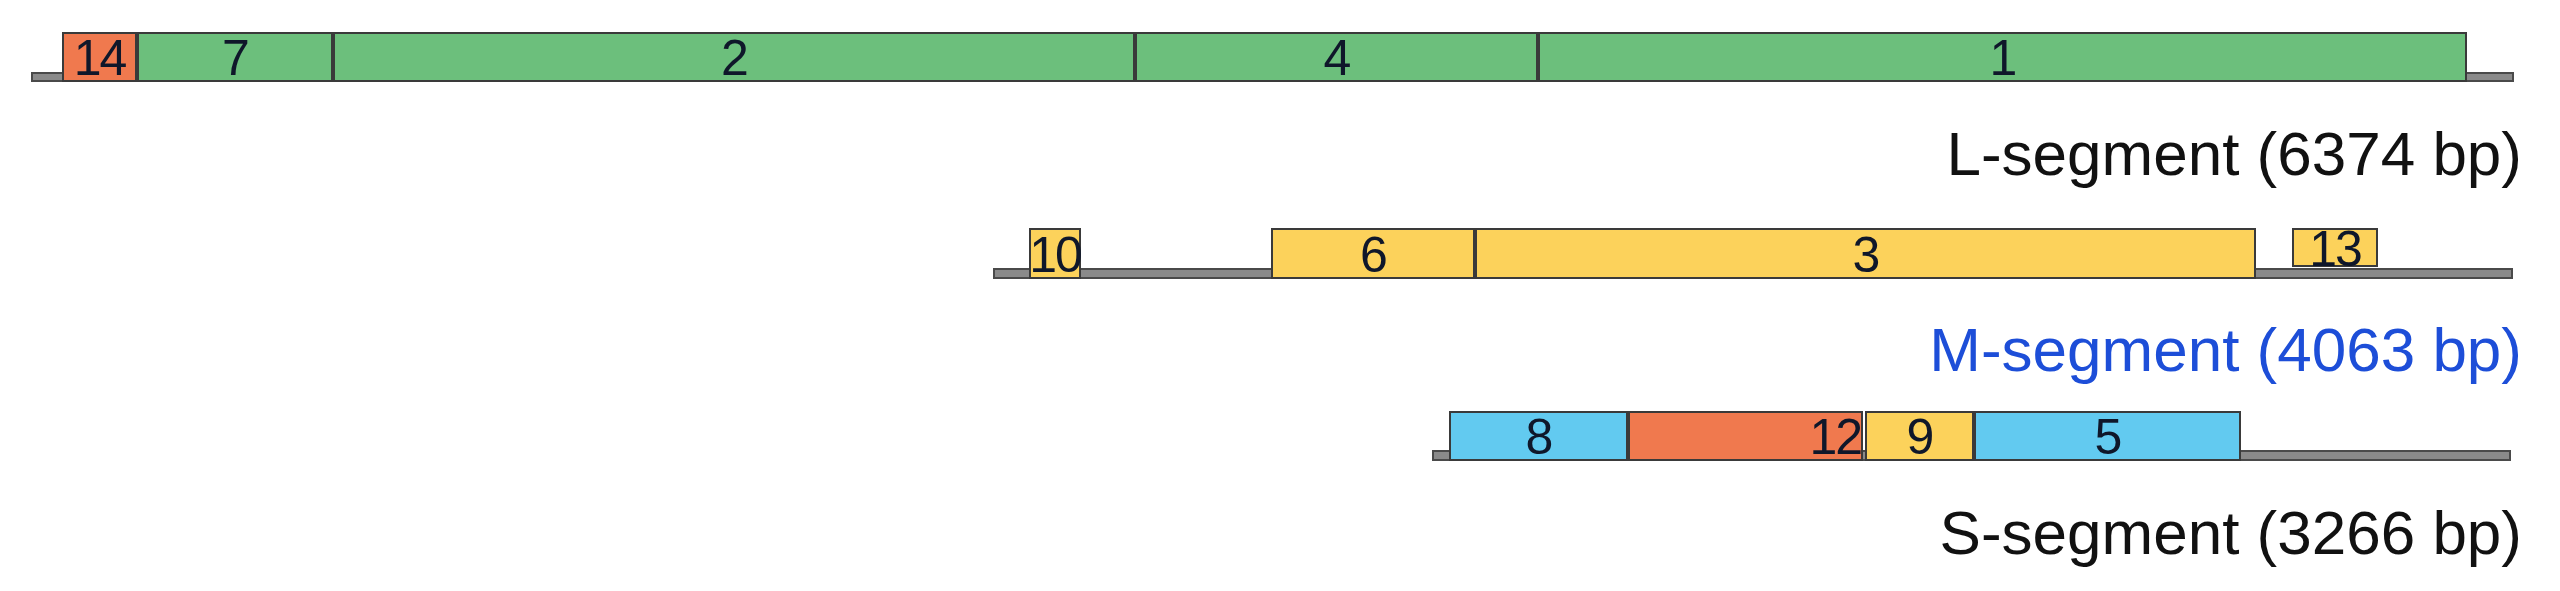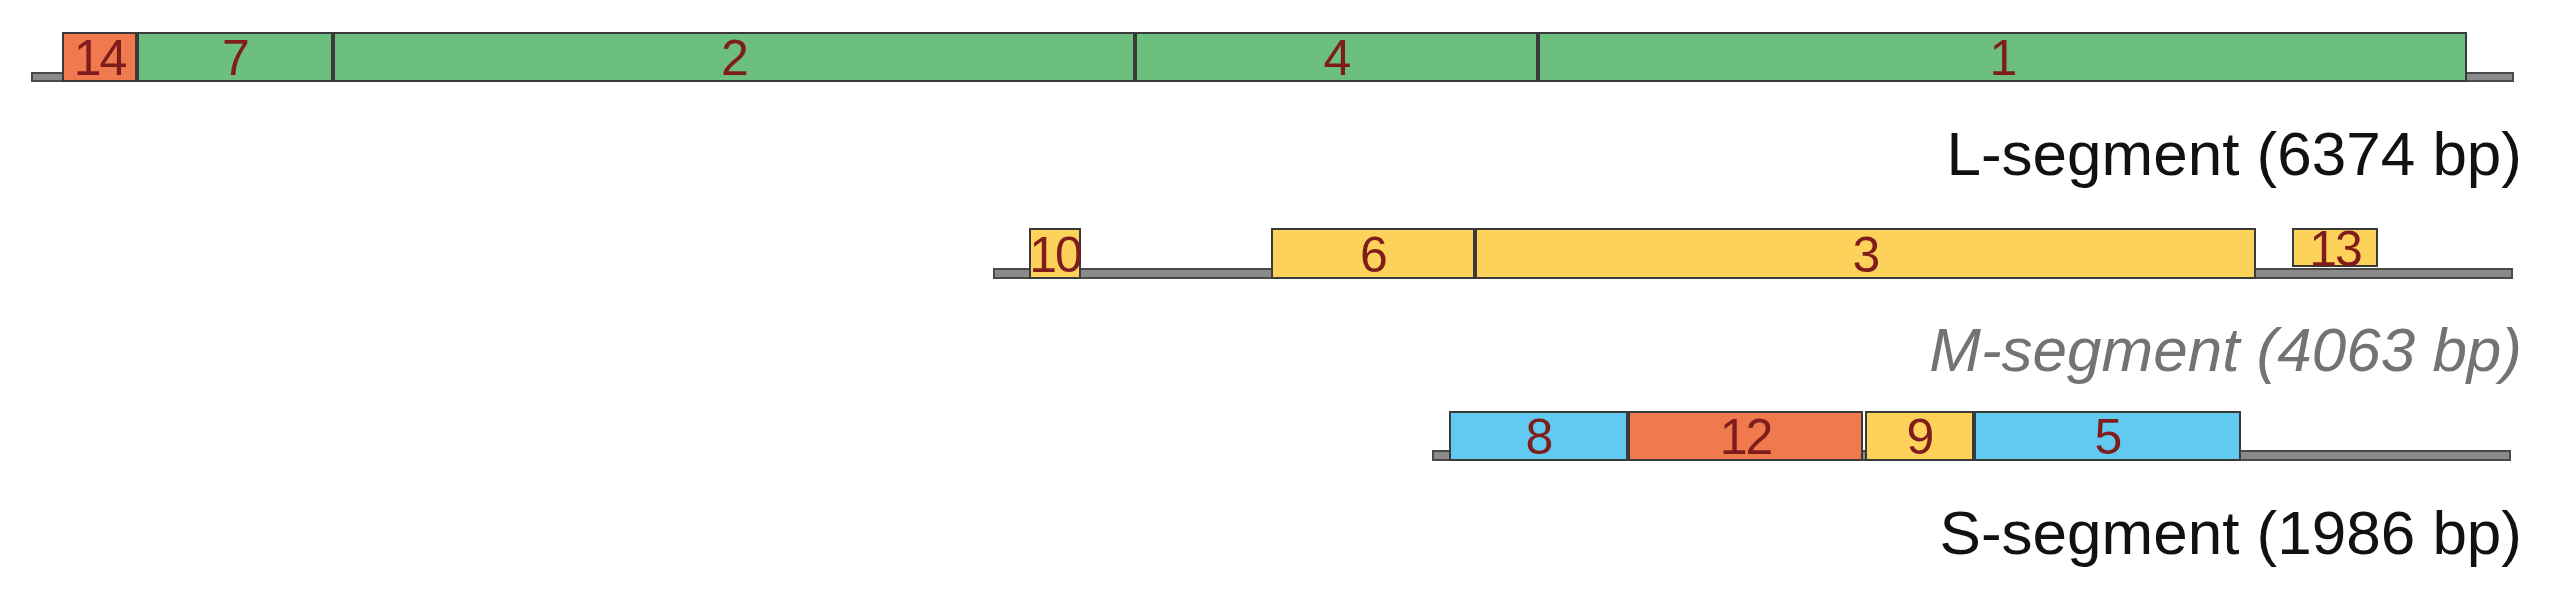--- a/index.html
+++ b/index.html
@@ -29,21 +29,21 @@
     position: absolute;
     border: 2px solid #3a3a3a;
     box-sizing: border-box;
     display: flex;
     align-items: center;
     justify-content: center;
   }
   .orf-num {
     font-size: 50px;
     line-height: 1;
-    color: #7f1d1d;
+    color: #0f172a;
     letter-spacing: -2px;
     transform: translateY(1px);
     white-space: nowrap;
   }
   .seg-label {
     position: absolute;
     font-size: 62px;
     line-height: 1.1;
     color: #111111;
     white-space: nowrap;
@@ -69,41 +69,41 @@
       </div>
       <div class="orf-box" style="left: 1135px; top: 32px; width: 403px; height: 50px; background: rgb(108, 191, 124); border-color: rgb(58, 58, 58);">
         <span class="orf-num">4</span>
       </div>
       <div class="orf-box" style="left: 1538px; top: 32px; width: 929px; height: 50px; background: rgb(108, 191, 124); border-color: rgb(58, 58, 58);">
         <span class="orf-num">1</span>
       </div>
     </div>
   <div class="segment">
       <div class="seg-line" style="left: 993px; top: 268px; width: 1520px; height: 11px; background: rgb(138, 138, 138); border-color: rgb(74, 74, 74);"></div>
-    <div class="seg-label" style="right: 38px; top: 290px; color: #737373; font-style: italic;">M-segment (4063 bp)</div>
+    <div class="seg-label" style="right: 38px; top: 290px; color: #1d4ed8;">M-segment (4063 bp)</div>
   <div class="orf-box" style="left: 1029px; top: 228px; width: 52px; height: 51px; background: rgb(252, 210, 91); border-color: rgb(58, 58, 58);">
         <span class="orf-num">10</span>
       </div>
       <div class="orf-box" style="left: 1271px; top: 228px; width: 204px; height: 51px; background: rgb(252, 210, 91); border-color: rgb(58, 58, 58);">
         <span class="orf-num">6</span>
       </div>
       <div class="orf-box" style="left: 1475px; top: 228px; width: 781px; height: 51px; background: rgb(252, 210, 91); border-color: rgb(58, 58, 58);">
         <span class="orf-num">3</span>
       </div>
       <div class="orf-box" style="left: 2292px; top: 228px; width: 86px; height: 39px; background: rgb(252, 210, 91); border-color: rgb(58, 58, 58);">
         <span class="orf-num">13</span>
       </div>
     </div>
   <div class="segment">
       <div class="seg-line" style="left: 1432px; top: 450px; width: 1079px; height: 11px; background: rgb(138, 138, 138); border-color: rgb(74, 74, 74);"></div>
-    <div class="seg-label" style="right: 38px; top: 473px; color: rgb(17, 17, 17);">S-segment (1986 bp)</div>
+    <div class="seg-label" style="right: 38px; top: 473px; color: rgb(17, 17, 17);">S-segment (3266 bp)</div>
   <div class="orf-box" style="left: 1449px; top: 411px; width: 179px; height: 50px; background: rgb(98, 202, 240); border-color: rgb(58, 58, 58);">
         <span class="orf-num">8</span>
       </div>
-      <div class="orf-box" style="left: 1628px; top: 411px; width: 235px; height: 50px; background: rgb(240, 121, 78); border-color: rgb(58, 58, 58);">
+      <div class="orf-box" style="left: 1628px; top: 411px; width: 235px; height: 50px; background: rgb(240, 121, 78); border-color: rgb(58, 58, 58); justify-content: flex-end;">
         <span class="orf-num">12</span>
       </div>
       <div class="orf-box" style="left: 1865px; top: 411px; width: 109px; height: 50px; background: rgb(252, 210, 91); border-color: rgb(58, 58, 58);">
         <span class="orf-num">9</span>
       </div>
       <div class="orf-box" style="left: 1974px; top: 411px; width: 267px; height: 50px; background: rgb(98, 202, 240); border-color: rgb(58, 58, 58);">
         <span class="orf-num">5</span>
       </div>
     </div>
 </div>

